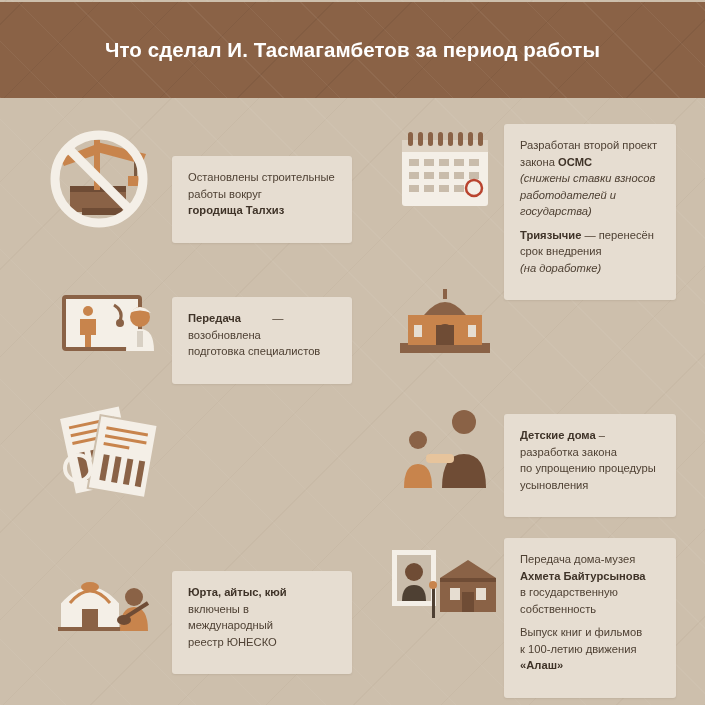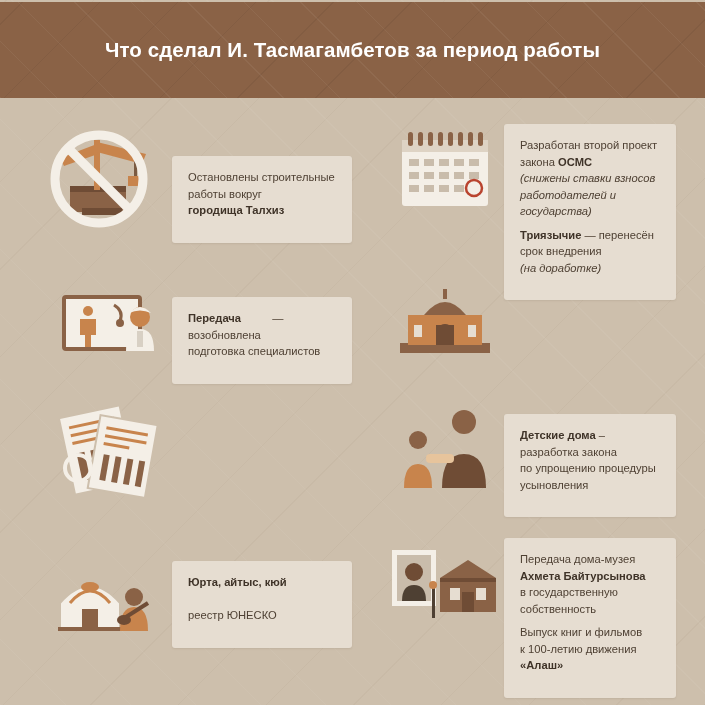--- a/index.html
+++ b/index.html
@@ -97,21 +97,21 @@
   #item-2 .card { width: 152px; margin-top: 8px; }
   #item-3 { left: 42px;  top: 185px; width: 310px; }
   #item-3 .card { width: 152px; margin-top: 16px; }
   #item-4 { left: 384px; top: 185px; width: 292px; }
   #item-4 .card { width: 152px; margin-top: 14px; }
   #item-5 { left: 42px;  top: 300px; width: 310px; }
   #item-5 .card { width: 152px; margin-top: 30px; }
   #item-6 { left: 384px; top: 300px; width: 292px; }
   #item-6 .card { width: 152px; margin-top: 18px; }
   #item-7 { left: 42px;  top: 445px; width: 310px; }
-  #item-7 .card { width: 152px; margin-top: 20px; }
+  #item-7 .card { width: 152px; margin-top: 30px; }
   #item-8 { left: 384px; top: 432px; width: 292px; }
   #item-8 .card { width: 152px; margin-top: 10px; }
 
   .ic { display:block; }
 </style>
 </head>
 <body>
 
 <div class="bg-texture"></div>
 
@@ -292,21 +292,21 @@
           <ellipse cx="48" cy="46" rx="9" ry="5" fill="#c8844c"></ellipse>
           <rect x="16" y="86" width="64" height="4" fill="#8a6246"></rect>
           <circle cx="92" cy="56" r="9" fill="#8a6246"></circle>
           <path d="M78 90 q0-24 14-24 q14 0 14 24 z" fill="#c8844c"></path>
           <path d="M84 76 l22-14" stroke="#6f4c35" stroke-width="4"></path>
           <ellipse cx="82" cy="79" rx="7" ry="5" fill="#6f4c35"></ellipse>
         </svg>
       </div>
       <div class="card">
         <b style="display: inline;">Юрта, айтыс, кюй</b>
-        <br>
+        <br><span style="display: inline;">включены в международный</span>
         <br><span style="display: inline;">реестр ЮНЕСКО</span>
       </div>
     </div>
 
     <div class="item" id="item-8">
       <div class="icon-box">
         <svg class="ic" width="120" height="110" viewBox="0 0 120 110">
           <rect x="8" y="22" width="44" height="56" fill="#f4efe7"></rect>
           <rect x="13" y="27" width="34" height="46" fill="#c9bcab"></rect>
           <circle cx="30" cy="44" r="9" fill="#6f4c35"></circle>

